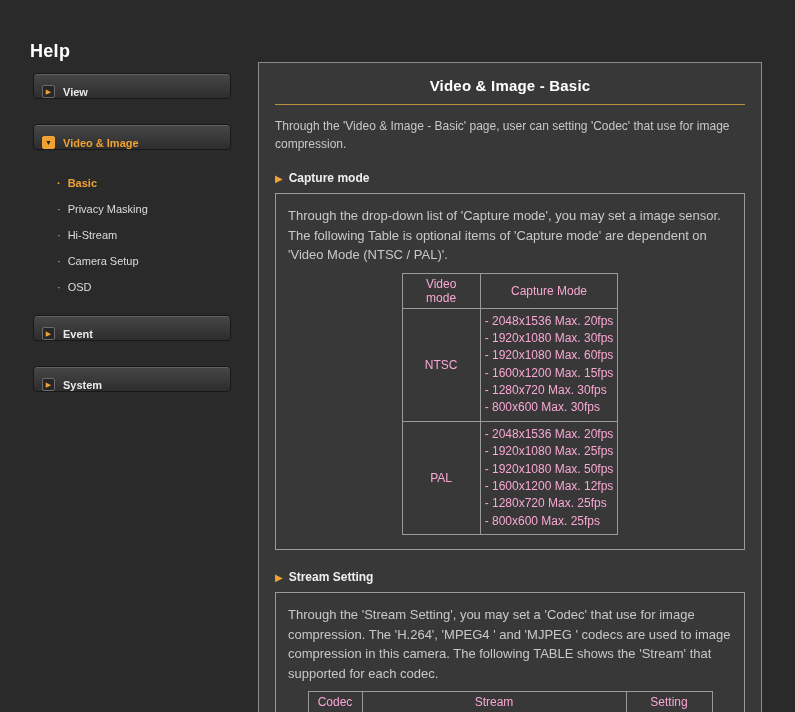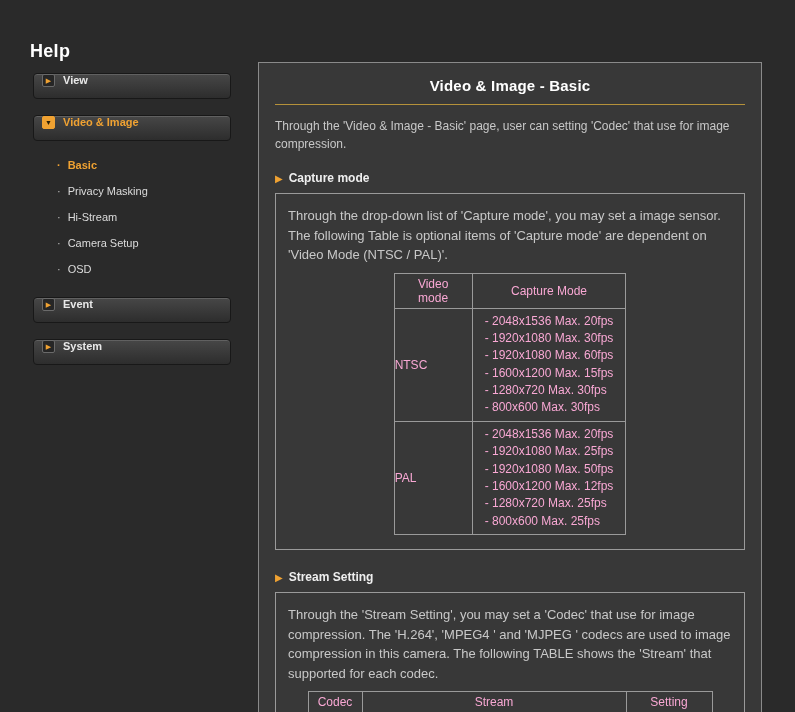--- a/index.html
+++ b/index.html
@@ -16,23 +16,23 @@
     font-size:18px; font-weight:bold; color:#ffffff; letter-spacing:0.3px;margin-top:25px;
   }
   
   .sidebar { position:absolute; left:33px; top:73px; width:198px; }
   .nav-btn {
     height:26px; width:198px;
     border-radius:4px;
     background:linear-gradient(#474747,#2d2d2d);
     border:1px solid #181818;
     box-shadow:inset 0 1px 0 rgba(255,255,255,0.14);
-    display:flex; align-items:flex-start;
+    display:flex; align-items:flex-end;
     padding:0 8px;
-    margin-bottom:16px;
+    margin-bottom:25px;
     cursor:pointer;
   }
   .nav-icon {
     width:13px; height:13px; border-radius:2px;
     background:#262626; border:1px solid #6a6a6a;
     color:#f0a232; font-size:7px; line-height:11px; text-align:center;
     margin-right:8px; flex:0 0 13px;
   }
   .nav-icon.open { background:#f0a232; border-color:#f0a232; color:#2a2008; }
   .nav-label { font-size:11px; font-weight:bold; color:#e9e9e9; }
@@ -58,22 +58,22 @@
   .intro { font-size:12px; line-height:1.5; color:#c8c8c8; margin:12px 0 18px 0; }
   .section-head { display:flex; align-items:center; margin:0 0 8px 0; }
   .section-head.mt { margin-top:20px; }
   .section-head .arrow { color:#f0a232; font-size:10px; margin-right:6px; }
   .section-head .stitle { font-size:12px; font-weight:bold; color:#efefef; }
   .box { border:1px solid #9a9a9a; padding:12px 12px 12px 12px; }
   .box p { font-size:13px; line-height:1.5; color:#c8c8c8; margin:0 0 8px 0; }
   table.tbl { border-collapse:collapse; margin:8px auto 2px auto; font-size:12px; color:#f9a8d4; }
   table.tbl th, table.tbl td { border:1px solid #9a9a9a; font-weight:normal; }
   table.tbl th { text-align:center; padding:3px 8px; }
-  .cap .mode { width:78px; text-align:left;margin-left:44px; }
-  .cap .lines { text-align:left; padding:4px 12px; line-height:1.45; }
+  .cap .mode { width:78px; text-align:center;margin-left:44px; }
+  .cap .lines { text-align:left; padding:4px 4px; line-height:1.45; }
   .stream .codec { width:54px; text-align:center; padding:3px 4px; vertical-align:middle; }
   .stream .stream-cell { width:264px; text-align:left; padding:4px 8px; line-height:1.4; vertical-align:top; }
   .stream .setting { width:86px; text-align:left; padding:5px 7px; line-height:1.5; vertical-align:top; }
 </style>
 </head>
 <body>
 
 <div class="help-title">Help</div>
 
 <div class="sidebar">

